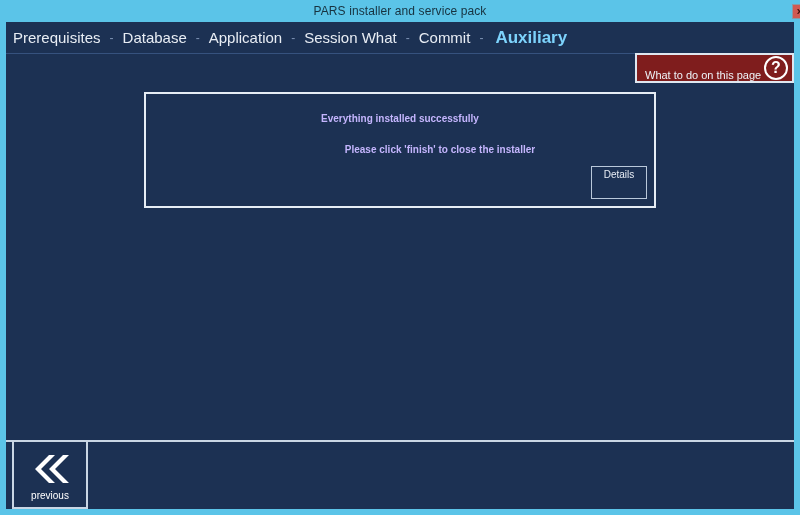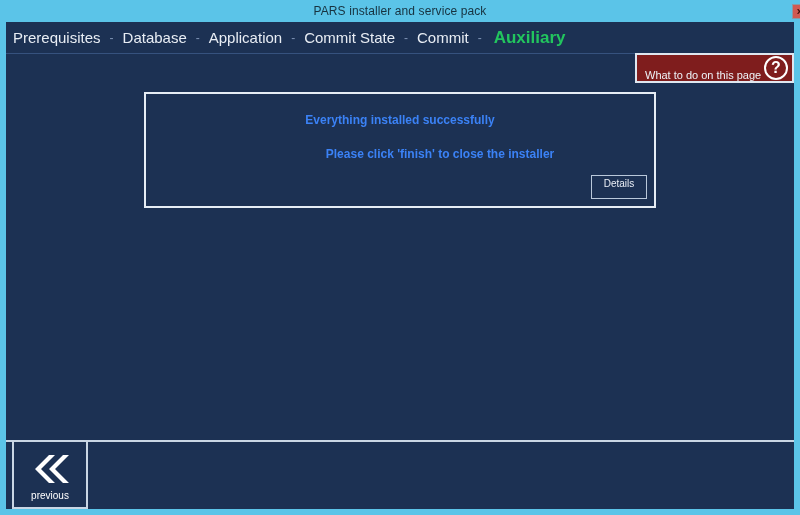--- a/index.html
+++ b/index.html
@@ -84,21 +84,21 @@
   }
   .crumb {
     font-size: 15px;
     color: #e8edf4;
     white-space: nowrap;
     cursor: pointer;
   }
   .crumb.active {
     font-size: 17px;
     font-weight: bold;
-    color: #22c55e;
+    color: #7dd3fc;
     margin-left: 3px;
   }
   .crumb-sep {
     font-size: 12px;
     color: #7e93b4;
     padding: 0 9px;
     white-space: nowrap;
   }
   .header-rule {
     position: absolute;
@@ -153,33 +153,33 @@
     top: 70px;
     width: 512px;
     height: 116px;
     border: 2px solid #e6edf5;
     box-sizing: border-box;
     background: #1c3153;
   }
   .msg-line {
     width: 100%;
     text-align: center;
-    font-size: 12px;
-    font-weight: bold;
-    color: #3b82f6;
+    font-size: 10px;
+    font-weight: bold;
+    color: #c4b5fd;
     white-space: nowrap;
   }
   .msg-line.l1 { margin-top: 19px; }
   .msg-line.l2 { margin-top: 20px; padding-left: 40px; }
   .details-btn {
     position: absolute;
     right: 7px;
     bottom: 7px;
     width: 56px;
-    height: 24px;
+    height: 33px;
     border: 1px solid #b9c8da;
     box-sizing: border-box;
     background: #1c3153;
     color: #e9eef5;
     font-size: 10px;
     line-height: 15px;
     text-align: center;
     cursor: pointer;
   }
 
@@ -236,21 +236,21 @@
 
   <div class="window">
 
     <div class="breadcrumb">
       <span class="crumb">Prerequisites</span>
       <span class="crumb-sep">-</span>
       <span class="crumb">Database</span>
       <span class="crumb-sep">-</span>
       <span class="crumb">Application</span>
       <span class="crumb-sep">-</span>
-      <span class="crumb">Commit State</span>
+      <span class="crumb">Session What</span>
       <span class="crumb-sep">-</span>
       <span class="crumb">Commit</span>
       <span class="crumb-sep">-</span>
       <span class="crumb active">Auxiliary</span>
     </div>
     <div class="header-rule"></div>
 
     <div class="helpbox">
       <span class="helpbox-label">What to do on this page</span>
       <span class="help-circle">?</span>

